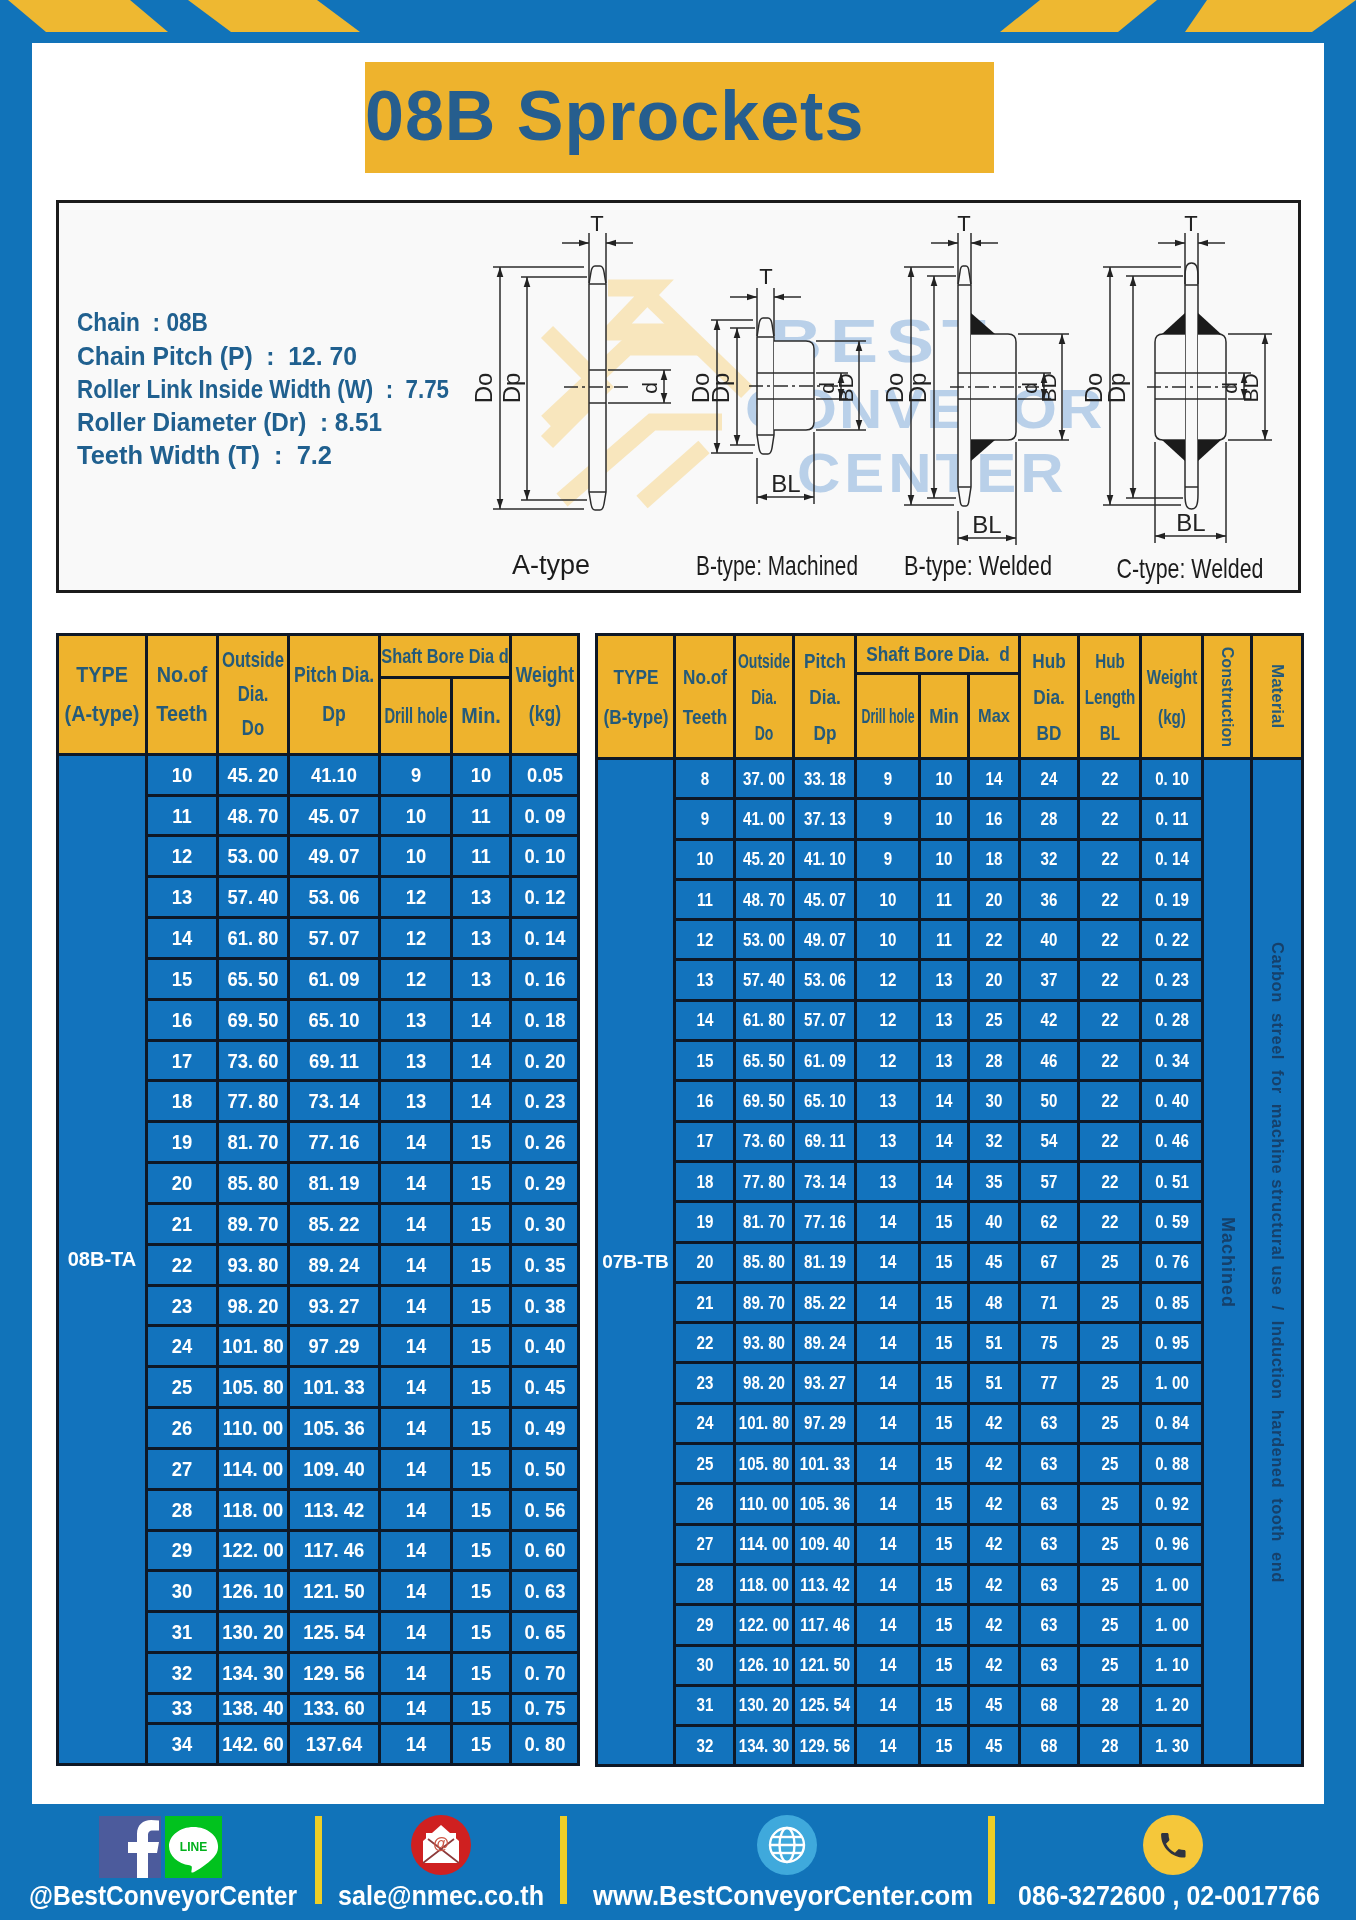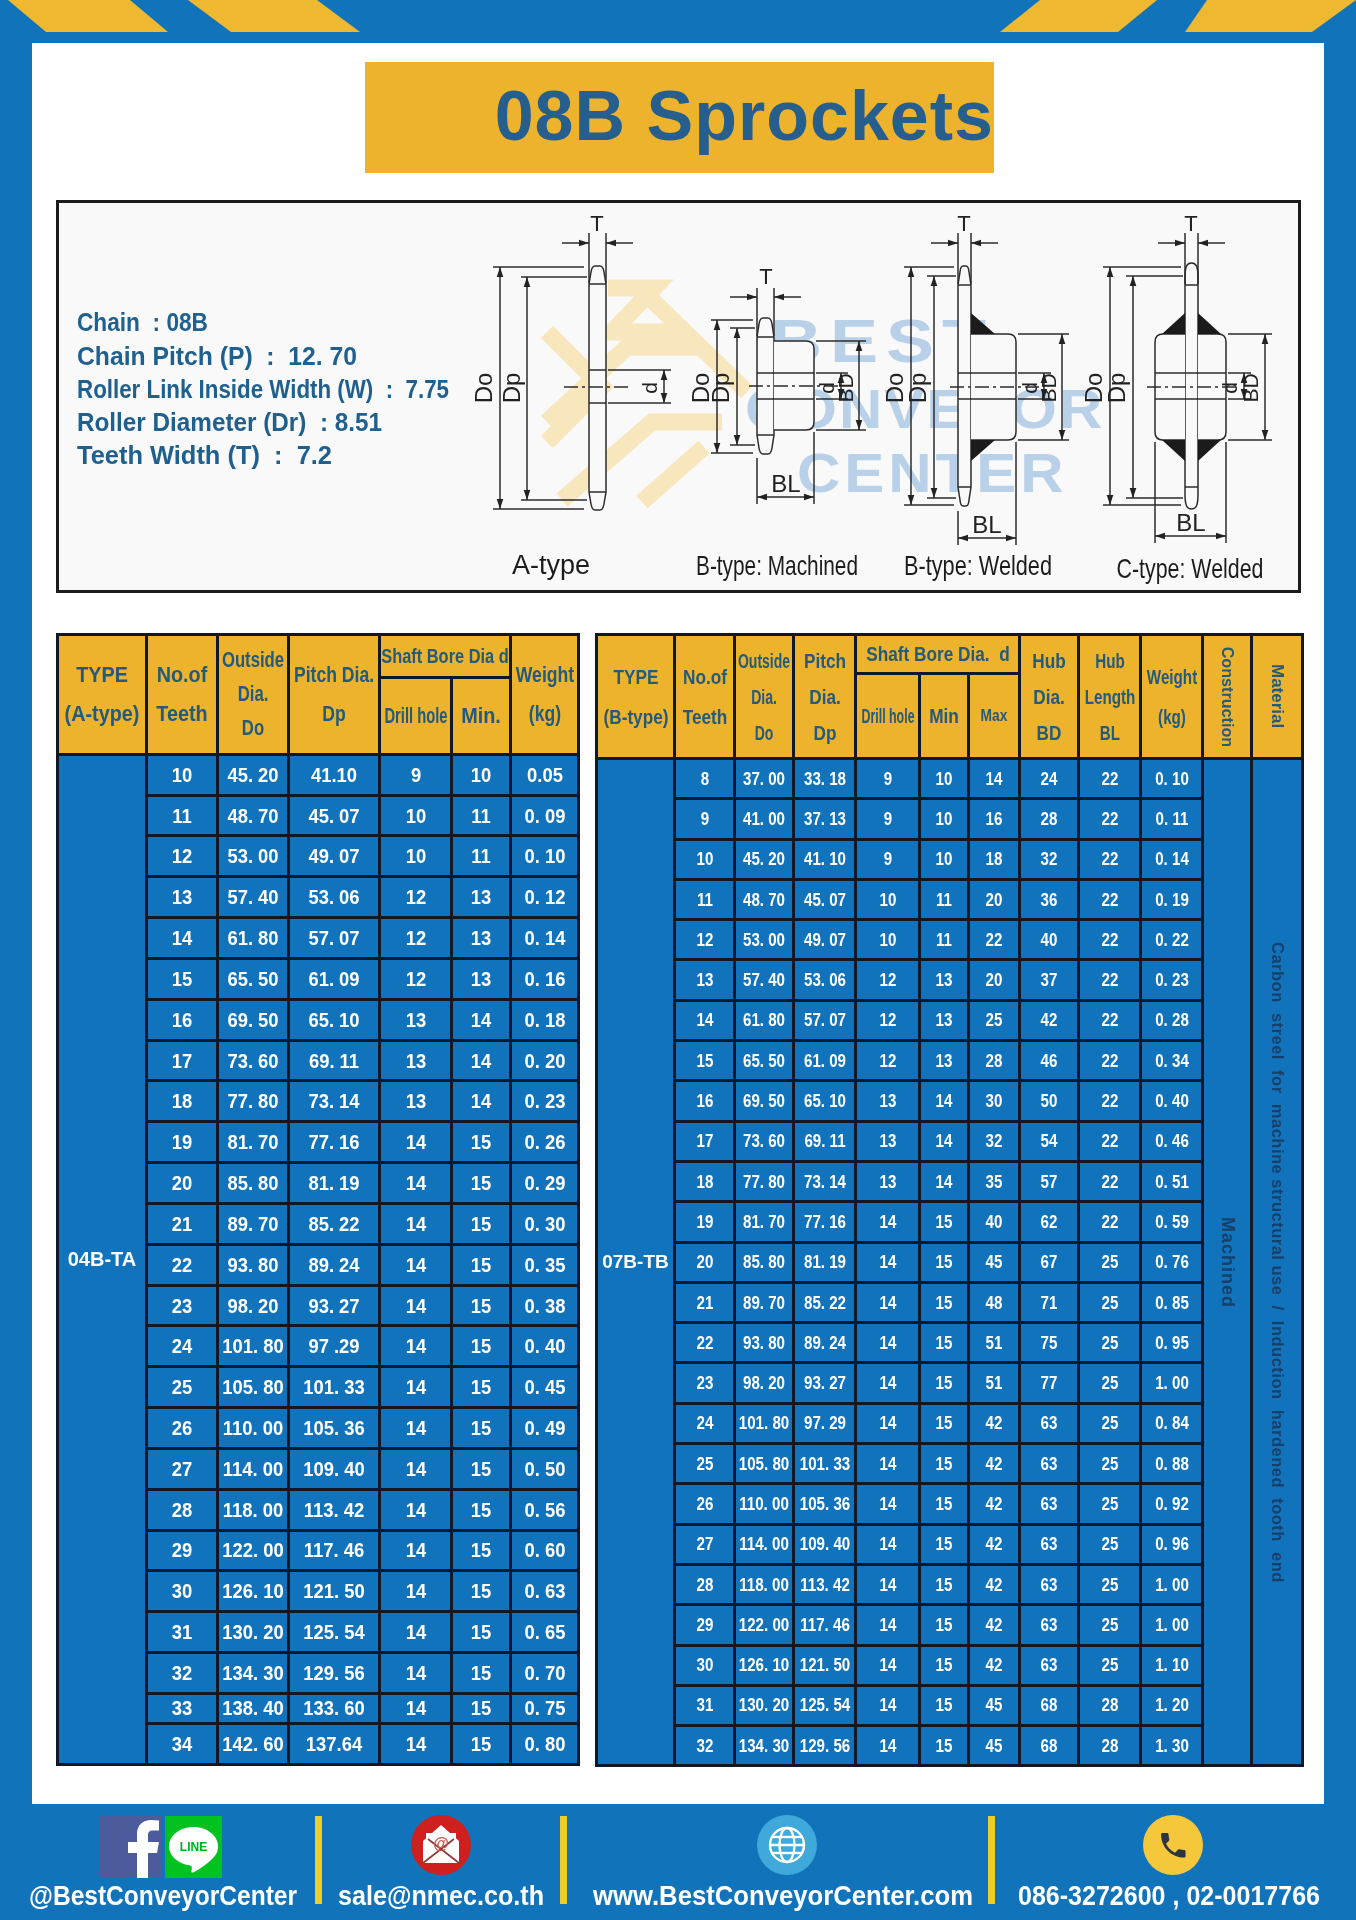--- a/index.html
+++ b/index.html
@@ -24,21 +24,21 @@
  <polygon points="8,0 130,0 168,32 46,32" fill="#eeb831"></polygon>
 
  <polygon points="188,0 317,0 360,32 231,32" fill="#eeb831"></polygon>
 
  <polygon points="1040,0 1157,0 1118,32 1000,32" fill="#eeb831"></polygon>
 
  <polygon points="1207,0 1356,0 1312,32 1185,32" fill="#eeb831"></polygon>
 </svg>
 
 <div class="abs" style="left:365px;top:62px;width:629px;height:111px;background:#eeb32d;
- color:#265e8e;font-weight:bold;font-size:70px;text-align:right;line-height:108px;letter-spacing:1px;">08B&nbsp;Sprockets</div>
+ color:#265e8e;font-weight:bold;font-size:70px;text-align:left;line-height:108px;letter-spacing:1px;">08B&nbsp;Sprockets</div>
 
 <div class="abs" style="left:56px;top:200px;width:1239px;height:387px;border:3px solid #1b1b1b;background:#f9f9f9;"></div>
 <svg class="abs" style="left:59px;top:203px" width="1239" height="387" viewBox="59 203 1239 387">
  <defs>
   <marker id="au" markerWidth="13" markerHeight="9" refX="11.5" refY="4.5" orient="auto-start-reverse" markerUnits="userSpaceOnUse">
         <path d="M11.5,4.5 L1.5,1.2 L1.5,7.8 Z" fill="#222"></path>
       </marker>
  </defs>
 
  <g fill="none" stroke="#f8e6bd" stroke-width="17">
@@ -249,21 +249,21 @@
 <tr style="height:76px">
  <td class="h" style="font-size:22px;">
           <span class="cx" style="transform:scaleX(0.67) translate(-50%,-50%)">Drill hole</span>
         </td>
  <td class="h" style="font-size:22px;">
           <span class="cx" style="transform:scaleX(0.9) translate(-50%,-50%)">Min.</span>
         </td>
 </tr>
 
 <tr style="height:40.56px">
-<td class="b" rowspan="25" style="font-size:20px;">04B-TA</td>
+<td class="b" rowspan="25" style="font-size:20px;">08B-TA</td>
 <td class="b">
           <span class="cx9">10</span>
         </td>
 <td class="b">
           <span class="cx9">45. 20</span>
         </td>
 <td class="b">
           <span class="cx9">41.10</span>
         </td>
 <td class="b">
@@ -803,21 +803,21 @@
  <td class="h vert" rowspan="2" style="font-size:17px;"><span style="display:inline-block;transform:scale(1,0.95);">Construction</span></td>
  <td class="h vert" rowspan="2" style="font-size:17px;">Material</td>
 </tr>
 <tr style="height:85px">
  <td class="h" style="font-size:20px;">
           <span class="cx" style="transform:scaleX(0.62) translate(-50%,-50%)">Drill hole</span>
         </td>
  <td class="h" style="font-size:20px;">
           <span class="cx" style="transform:scaleX(0.86) translate(-50%,-50%)">Min</span>
         </td>
- <td class="h" style="font-size:16px;">
+ <td class="h" style="font-size:19px;">
           <span class="cx" style="transform:scaleX(0.86) translate(-50%,-50%)">Max</span>
         </td>
 </tr>
 
 <tr style="height:40.3px">
 <td class="b" rowspan="25" style="font-size:19px;">07B-TB</td>
 <td class="b">
           <span class="cx">8</span>
         </td>
 <td class="b">

